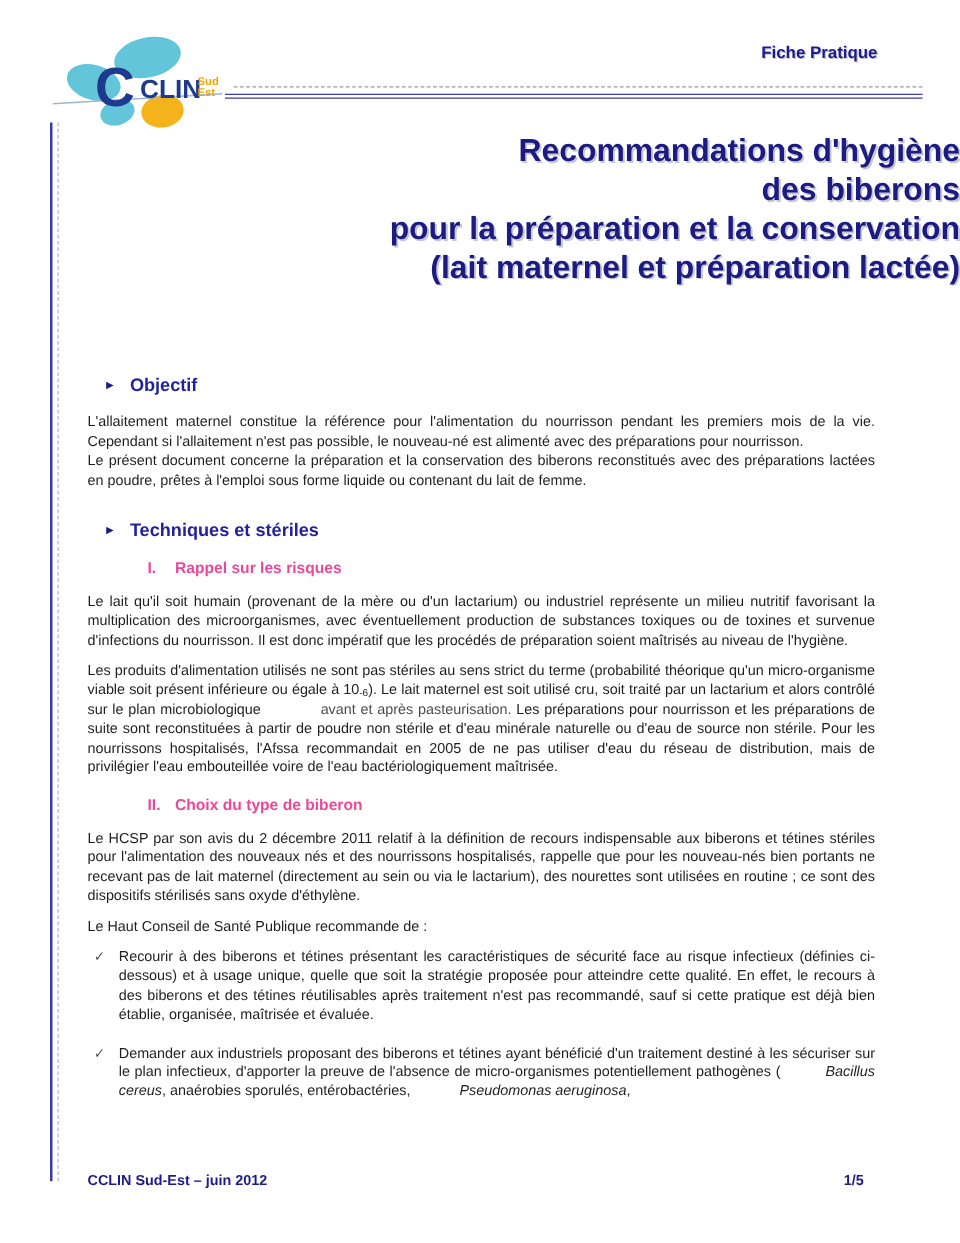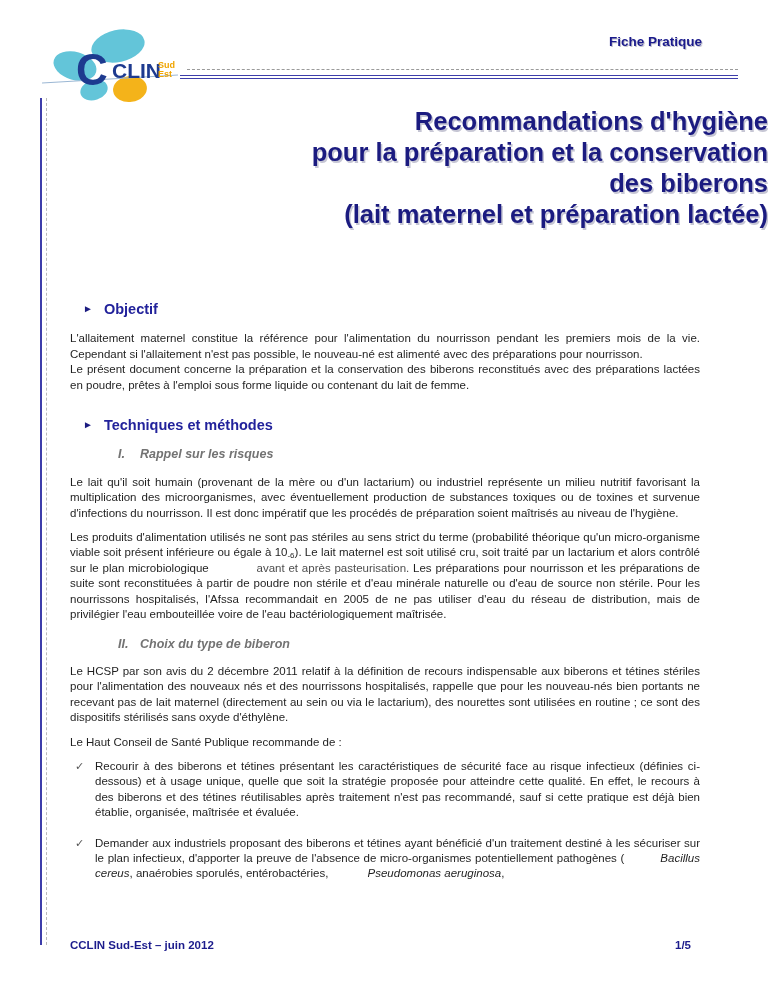--- a/index.html
+++ b/index.html
@@ -17,21 +17,21 @@
   .logo{position:absolute;left:42px;top:26px;}
   
   .title{margin:0;padding-top:106px;text-align:right;color:#1b1b80;font-weight:bold;
          font-size:25.5px;line-height:31px;text-shadow:1.5px 1.5px 0 #c6c6d4;}
   .title span{display:block;}
   
   #content{margin:0 68px 0 70px;font-size:11.5px;line-height:15.4px;text-align:justify;}
   .section-head{margin:24px 0 14px;color:#22229b;font-size:14.5px;font-weight:bold;text-align:left;}
   #content .section-head:first-child{margin-top:71px;}
   .tri{display:inline-block;margin-left:13px;margin-right:11px;font-size:10px;vertical-align:2px;color:#1b1b80;}
-  .sub-head{margin:14px 0 12px 48px;color:#737373;font-size:12.5px;font-weight:bold;text-align:left;font-style:italic;}
+  .sub-head{margin:14px 0 12px 48px;color:#ec4899;font-size:12.5px;font-weight:bold;text-align:left;}
   .sub-num{display:inline-block;width:22px;}
   .para{margin:0 0 9px;white-space:pre-line;}
   .bullet{display:flex;margin:5px 0 15px;}
   .check{flex:none;width:25px;padding-left:5px;color:#555;font-size:11px;box-sizing:border-box;}
   .bullet-text{flex:1;text-align:justify;}
   .it{font-style:italic;margin-left:36px;}
   .lt{opacity:.82;margin-left:44px;}
   sub{font-size:8px;vertical-align:-2px;line-height:0;}
   
   .footer{position:absolute;left:70px;right:77px;top:939px;display:flex;justify-content:space-between;
@@ -58,30 +58,30 @@
       <text x="116" y="51" font-family="Liberation Sans, sans-serif" font-size="9" font-weight="bold" fill="#f0a500">Est</text>
     </svg>
   </div>
 
   <div class="fiche">Fiche Pratique</div>
   <div class="hrule-dash"></div>
   <div class="hrule-blue"></div>
 
   <h1 class="title">
     <span>Recommandations d'hygiène</span>
+    <span>des biberons</span>
     <span>pour la préparation et la conservation</span>
-    <span>des biberons</span>
     <span>(lait maternel et préparation lactée)</span>
   </h1>
 
   <main id="content">
       <div class="section-head"><span class="tri">►</span><span>Objectif</span></div>
       <p class="para"><span>L'allaitement maternel constitue la référence pour l'alimentation du nourrisson pendant les premiers mois de la vie. Cependant si l'allaitement n'est pas possible, le nouveau-né est alimenté avec des préparations pour nourrisson.
 Le présent document concerne la préparation et la conservation des biberons reconstitués avec des préparations lactées en poudre, prêtes à l'emploi sous forme liquide ou contenant du lait de femme.</span></p>
-      <div class="section-head"><span class="tri">►</span><span>Techniques et méthodes</span></div>
+      <div class="section-head"><span class="tri">►</span><span>Techniques et stériles</span></div>
       <div class="sub-head"><span class="sub-num">I.</span><span>Rappel sur les risques</span></div>
       <p class="para"><span>Le lait qu'il soit humain (provenant de la mère ou d'un lactarium) ou industriel représente un milieu nutritif favorisant la multiplication des microorganismes, avec éventuellement production de substances toxiques ou de toxines et survenue d'infections du nourrisson. Il est donc impératif que les procédés de préparation soient maîtrisés au niveau de l'hygiène.</span></p>
       <p class="para"><span>Les produits d'alimentation utilisés ne sont pas stériles au sens strict du terme (probabilité théorique qu'un micro-organisme viable soit présent inférieure ou égale à 10</span><sub>-6</sub><span>). Le lait maternel est soit utilisé cru, soit traité par un lactarium et alors contrôlé sur le plan microbiologique </span><span class="lt">avant et après pasteurisation.</span><span> Les préparations pour nourrisson et les préparations de suite sont reconstituées à partir de poudre non stérile et d'eau minérale naturelle ou d'eau de source non stérile. Pour les nourrissons hospitalisés, l'Afssa recommandait en 2005 de ne pas utiliser d'eau du réseau de distribution, mais de privilégier l'eau embouteillée voire de l'eau bactériologiquement maîtrisée.</span></p>
       <div class="sub-head"><span class="sub-num">II.</span><span>Choix du type de biberon</span></div>
       <p class="para"><span>Le HCSP par son avis du 2 décembre 2011 relatif à la définition de recours indispensable aux biberons et tétines stériles pour l'alimentation des nouveaux nés et des nourrissons hospitalisés, rappelle que pour les nouveau-nés bien portants ne recevant pas de lait maternel (directement au sein ou via le lactarium), des nourettes sont utilisées en routine ; ce sont des dispositifs stérilisés sans oxyde d'éthylène.</span></p>
       <p class="para"><span>Le Haut Conseil de Santé Publique recommande de :</span></p>
       <div class="bullet">
         <span class="check">✓</span>
         <div class="bullet-text"><span>Recourir à des biberons et tétines présentant les caractéristiques de sécurité face au risque infectieux (définies ci-dessous) et à usage unique, quelle que soit la stratégie proposée pour atteindre cette qualité. En effet, le recours à des biberons et des tétines réutilisables après traitement n'est pas recommandé, sauf si cette pratique est déjà bien établie, organisée, maîtrisée et évaluée.</span></div>
       </div>

